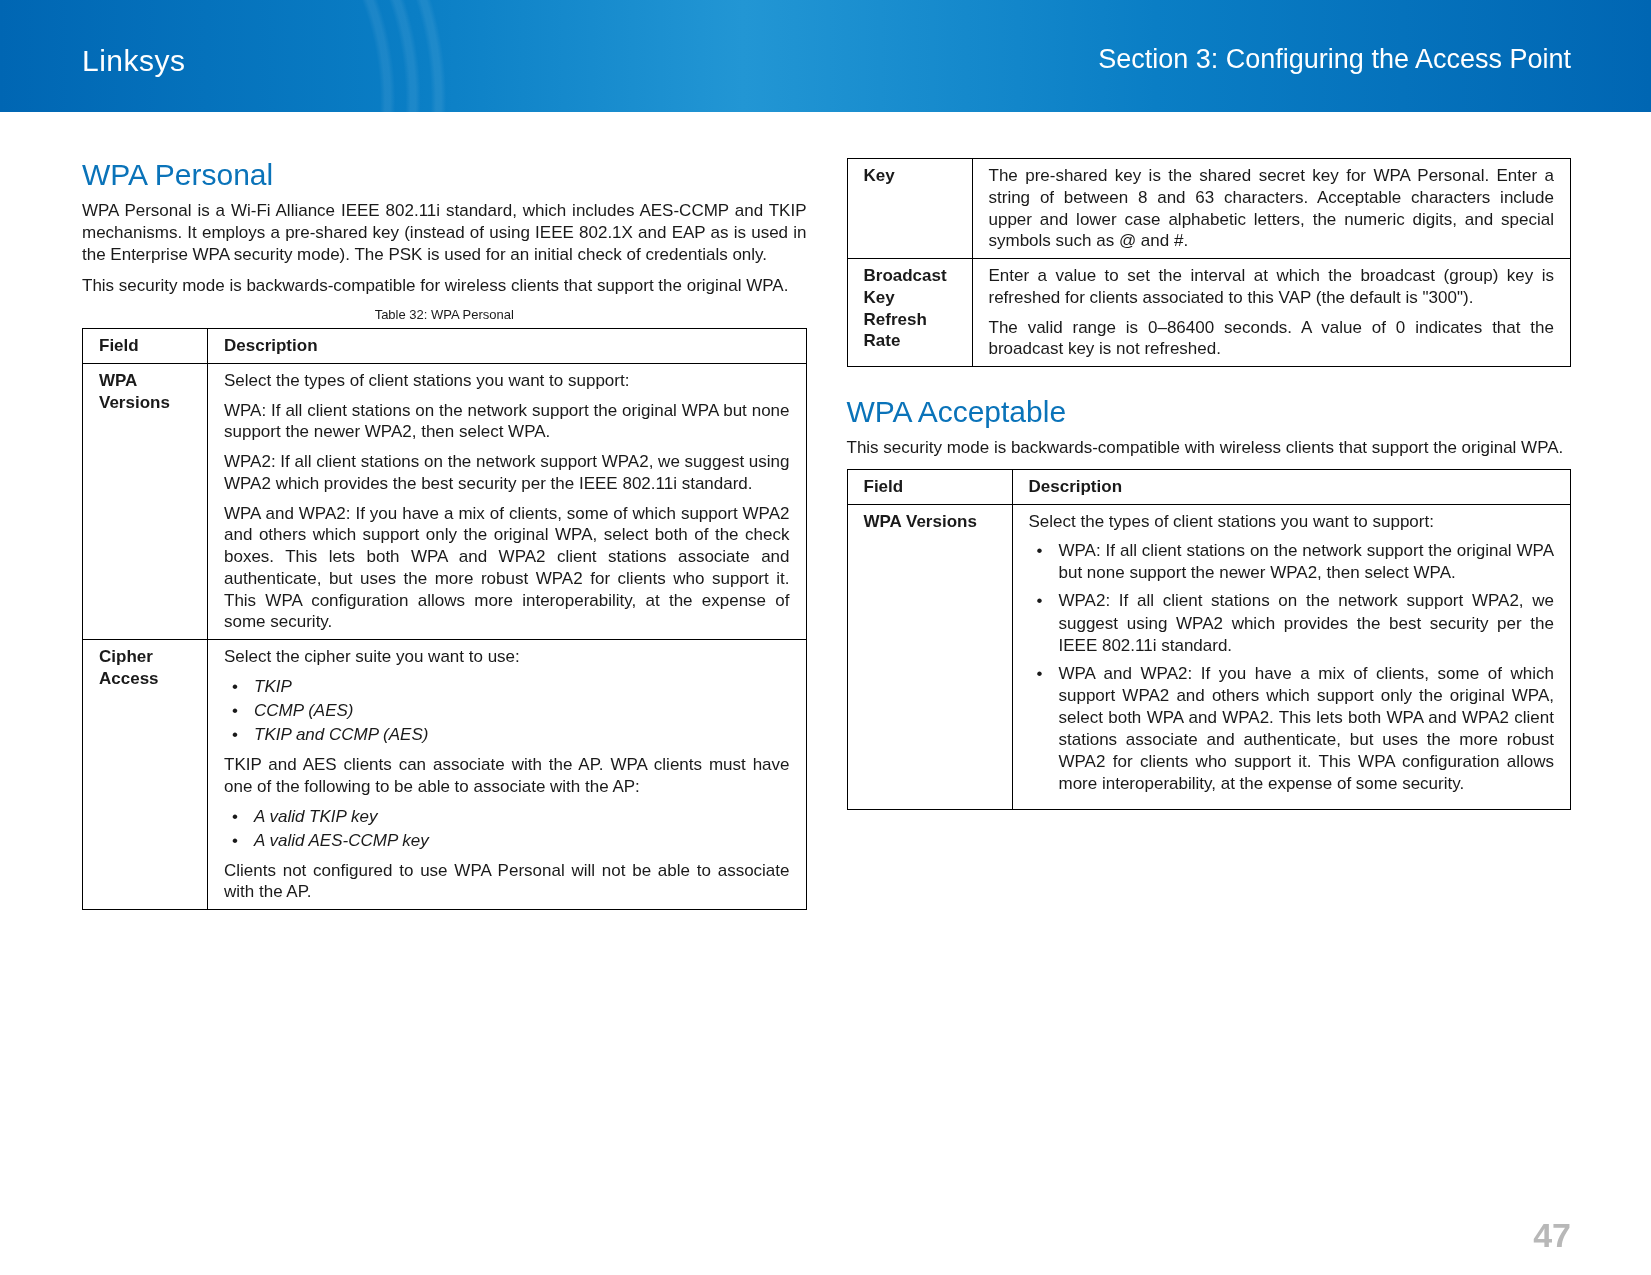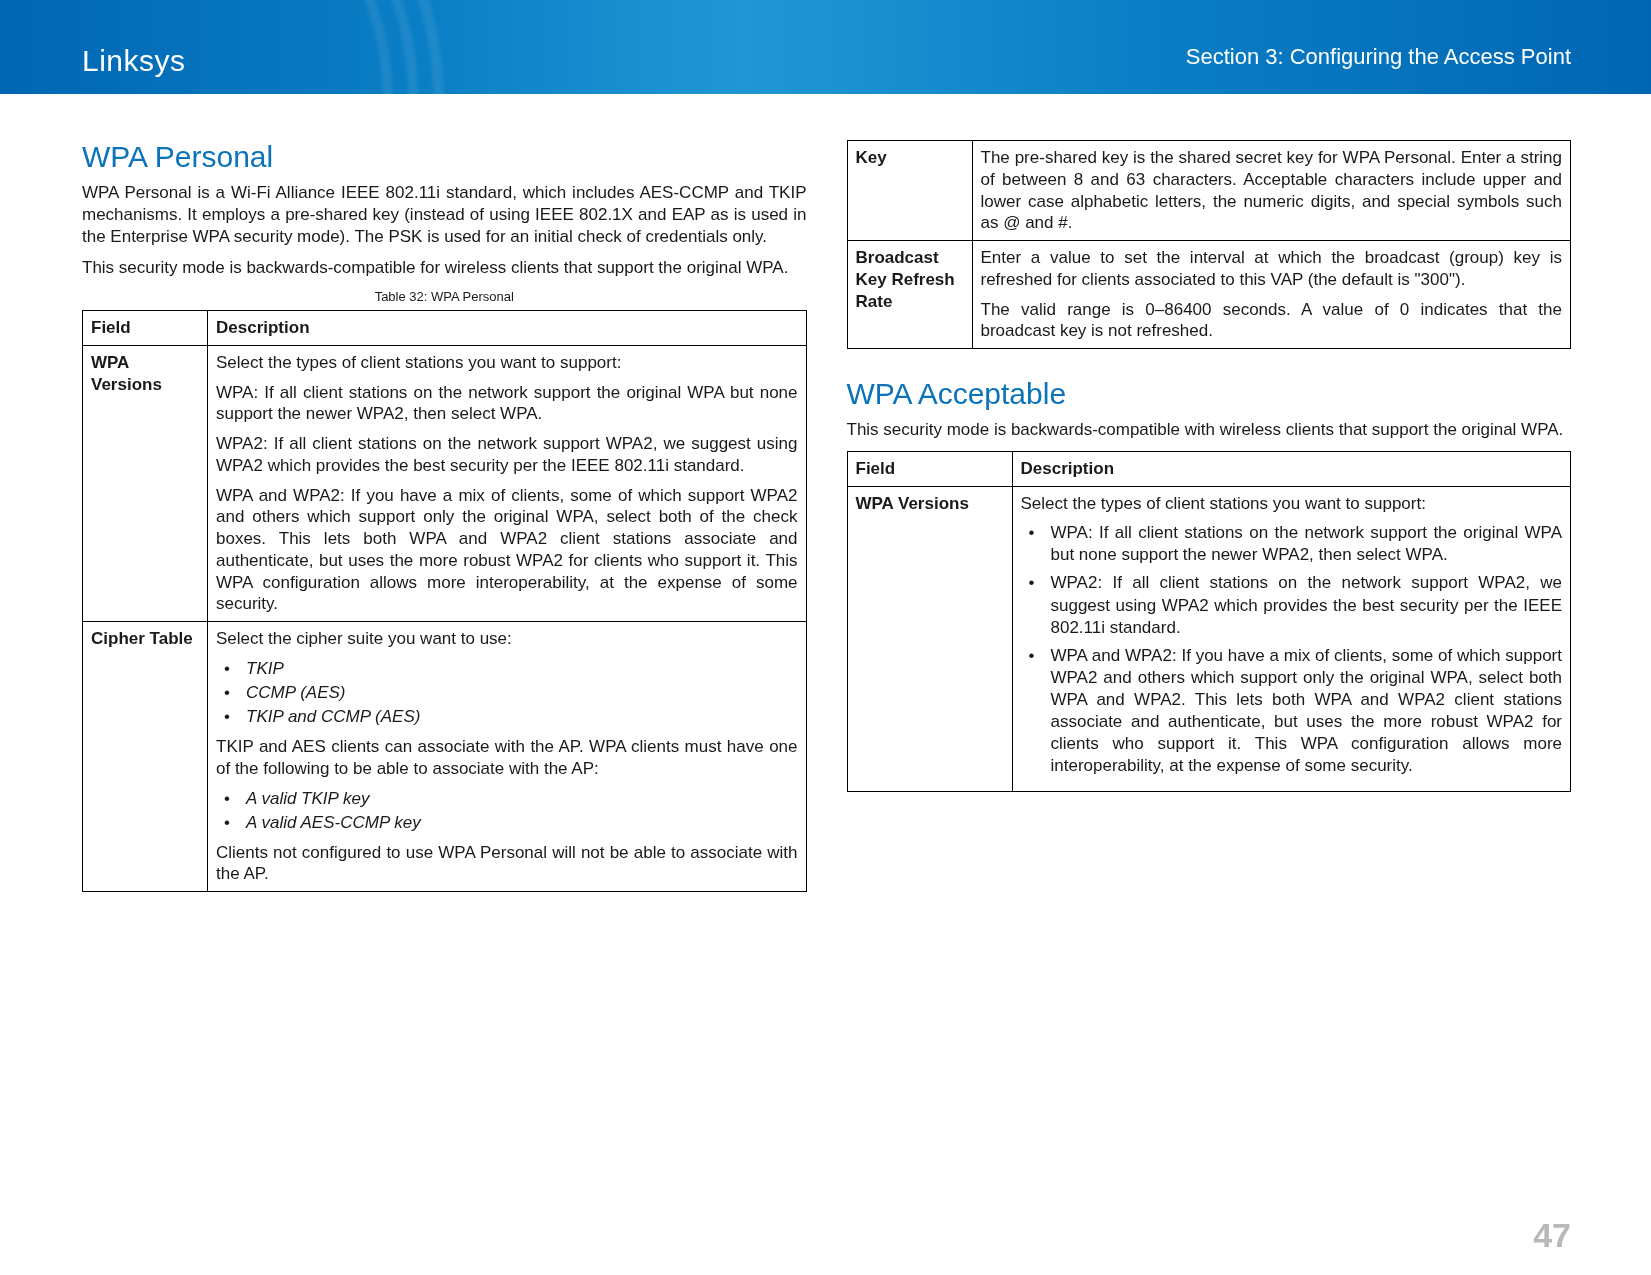--- a/index.html
+++ b/index.html
@@ -10,21 +10,21 @@
     body {
       font-family: "Myriad Pro", "Segoe UI", Arial, sans-serif;
       background: #fff;
       width: 1651px;
       height: 1275px;
       position: relative;
       overflow: hidden;
     }
     .header {
       width: 100%;
-      height: 94px;
+      height: 112px;
       background: linear-gradient(to bottom, #0a7ec5 0%, #0a7ec5 100%);
       position: relative;
       overflow: hidden;
     }
     .header-swoosh {
       position: absolute;
       top: -260px;
       left: -260px;
       width: 720px;
       height: 720px;
@@ -44,21 +44,21 @@
       font-size: 30px;
       font-weight: 300;
       letter-spacing: 0.5px;
       z-index: 5;
     }
     .section-label {
       position: absolute;
       right: 80px;
       top: 44px;
       color: #fff;
-      font-size: 22px;
+      font-size: 27px;
       font-weight: 300;
       z-index: 5;
     }
     .content {
       display: flex;
       padding: 46px 80px 0 82px;
       column-gap: 40px;
     }
     .column {
       flex: 1;
@@ -84,21 +84,21 @@
       margin: 4px 0 6px;
     }
     table.doc-table {
       width: 100%;
       border-collapse: collapse;
       font-size: 17px;
       color: #1a1a1a;
     }
     table.doc-table th, table.doc-table td {
       border: 1.5px solid #000;
-      padding: 6px 8px;
+      padding: 6px 16px;
       vertical-align: top;
       text-align: left;
       line-height: 1.28;
     }
     table.doc-table th.field-header {
       font-weight: bold;
       width: 125px;
     }
     table.doc-table .row-label {
       font-weight: bold;
@@ -170,21 +170,21 @@
       <tr>
         <td class="row-label">WPA Versions</td>
         <td>
           <div class="cell-para">Select the types of client stations you want to support:</div>
           <div class="cell-para">WPA: If all client stations on the network support the original WPA but none support the newer WPA2, then select WPA.</div>
           <div class="cell-para">WPA2: If all client stations on the network support WPA2, we suggest using WPA2 which provides the best security per the IEEE 802.11i standard.</div>
           <div class="cell-para">WPA and WPA2: If you have a mix of clients, some of which support WPA2 and others which support only the original WPA, select both of the check boxes. This lets both WPA and WPA2 client stations associate and authenticate, but uses the more robust WPA2 for clients who support it. This WPA configuration allows more interoperability, at the expense of some security.</div>
         </td>
       </tr>
       <tr>
-        <td class="row-label">Cipher Table</td>
+        <td class="row-label">Cipher Access</td>
         <td>
           <div class="cell-para">Select the cipher suite you want to use:</div>
           <ul class="bullet-list">
             <li>TKIP</li>
             <li>CCMP (AES)</li>
             <li>TKIP and CCMP (AES)</li>
           </ul>
           <div class="cell-para">TKIP and AES clients can associate with the AP. WPA clients must have one of the following to be able to associate with the AP:</div>
           <ul class="bullet-list">
             <li>A valid TKIP key</li>

